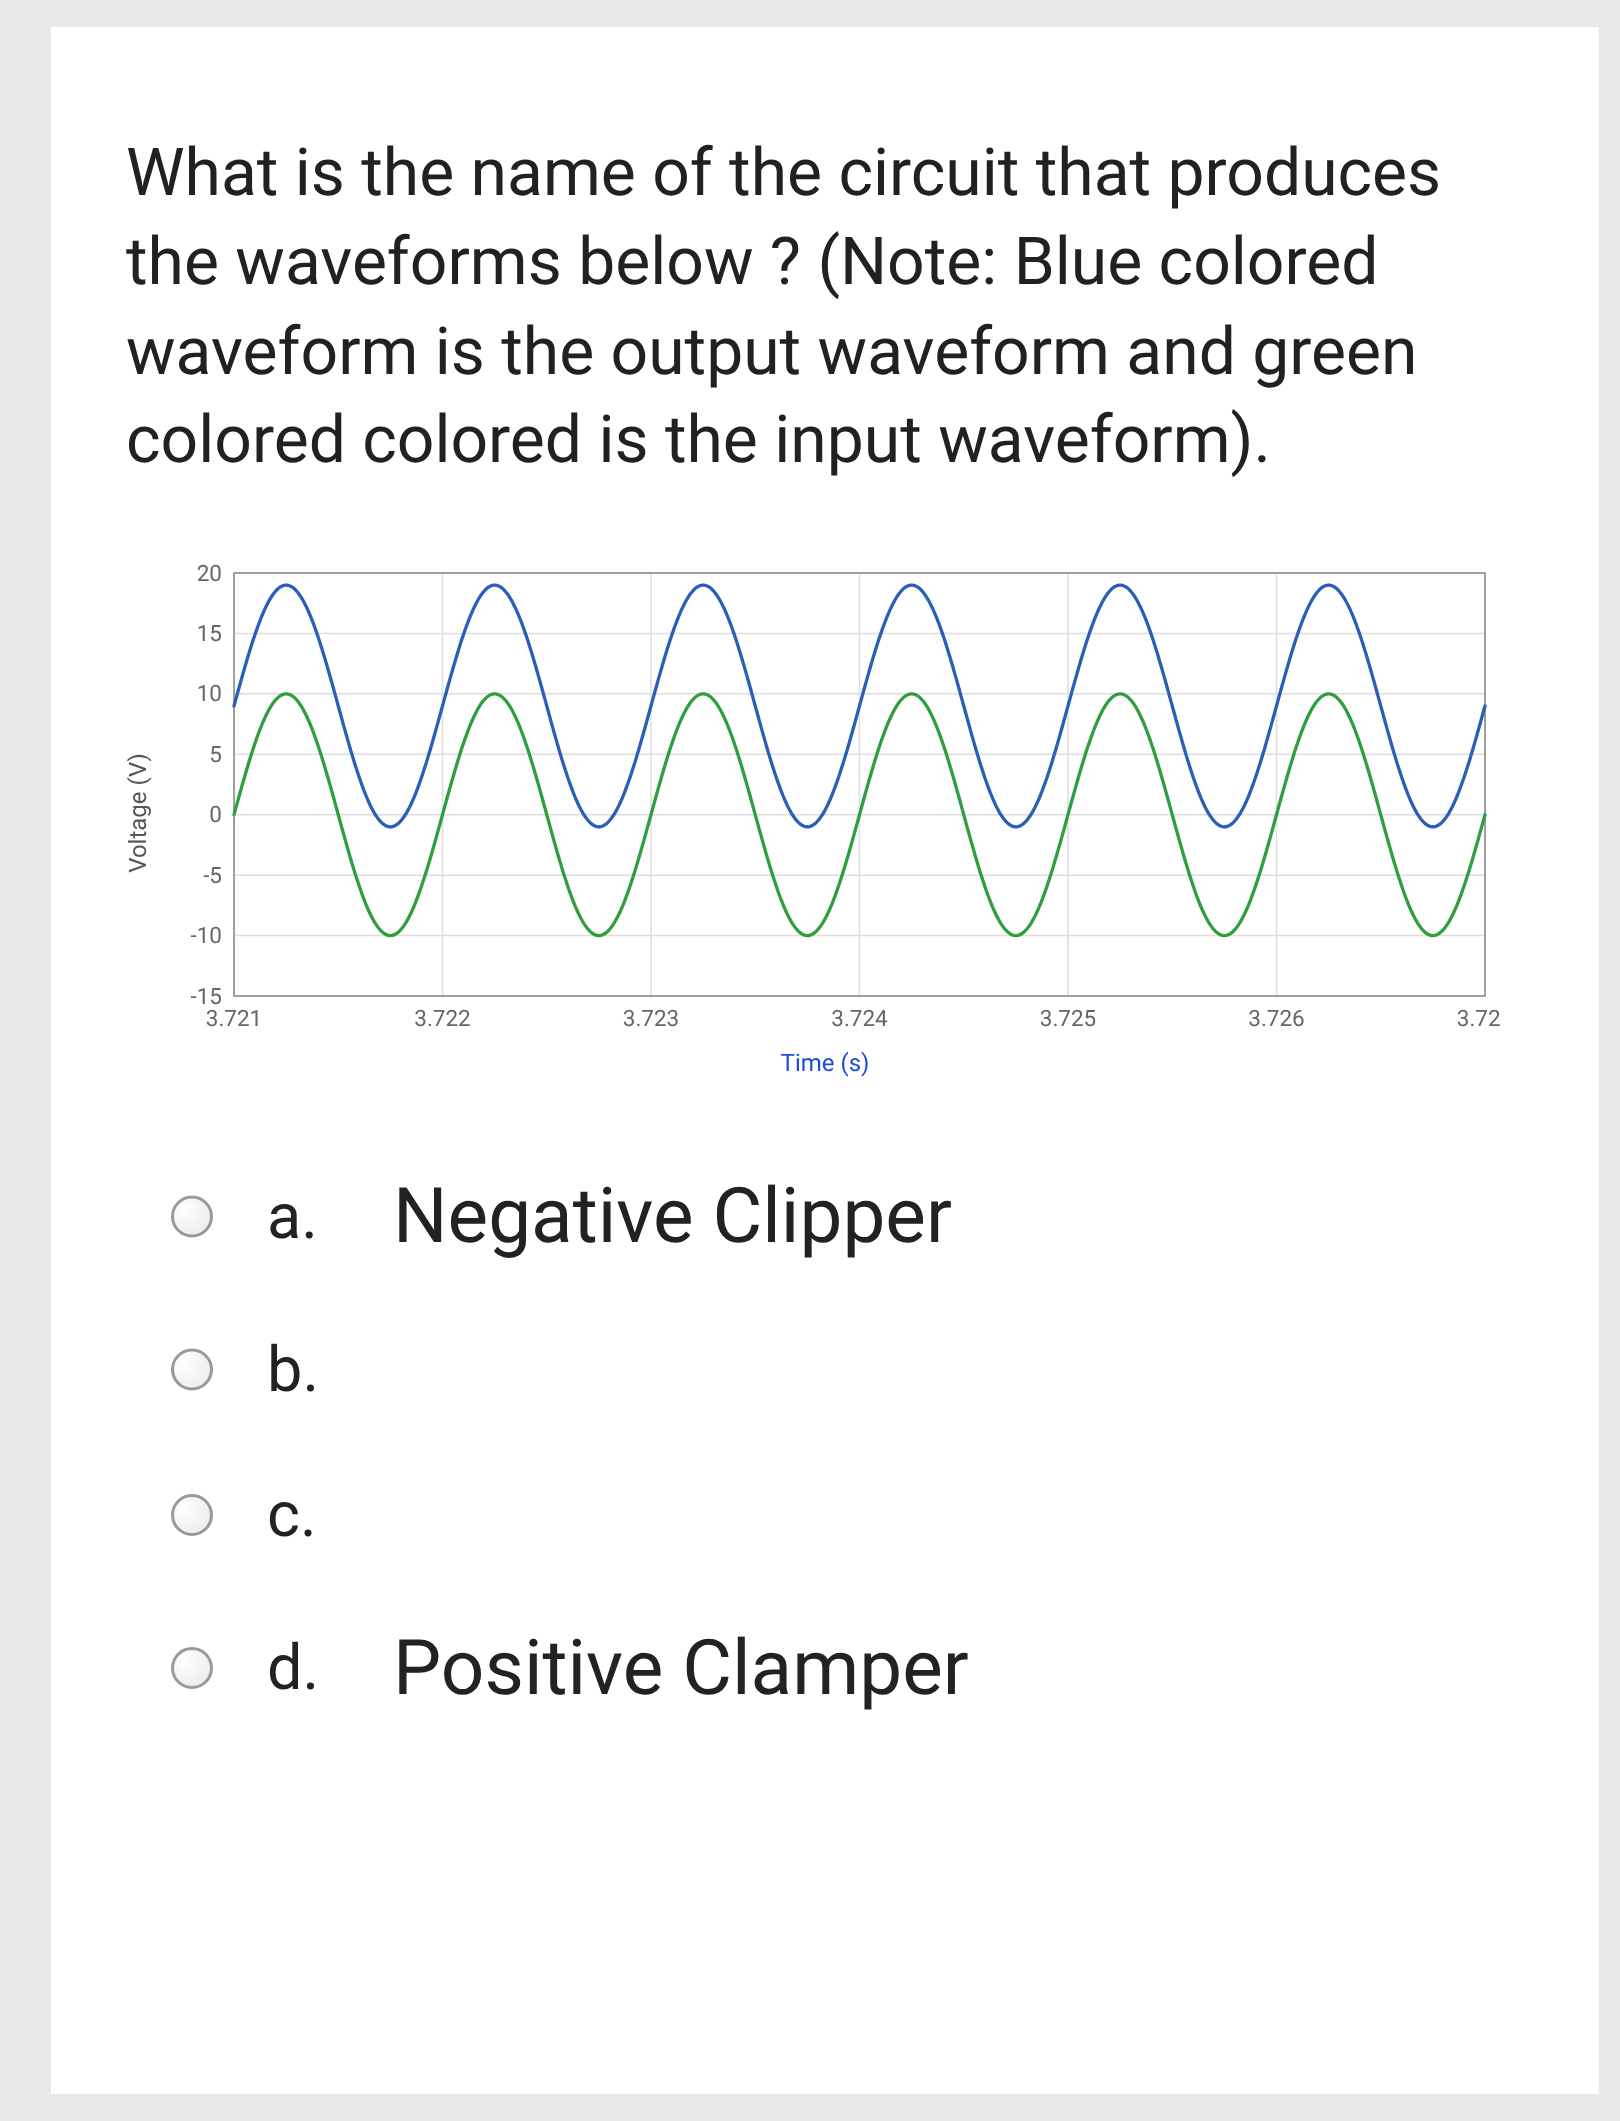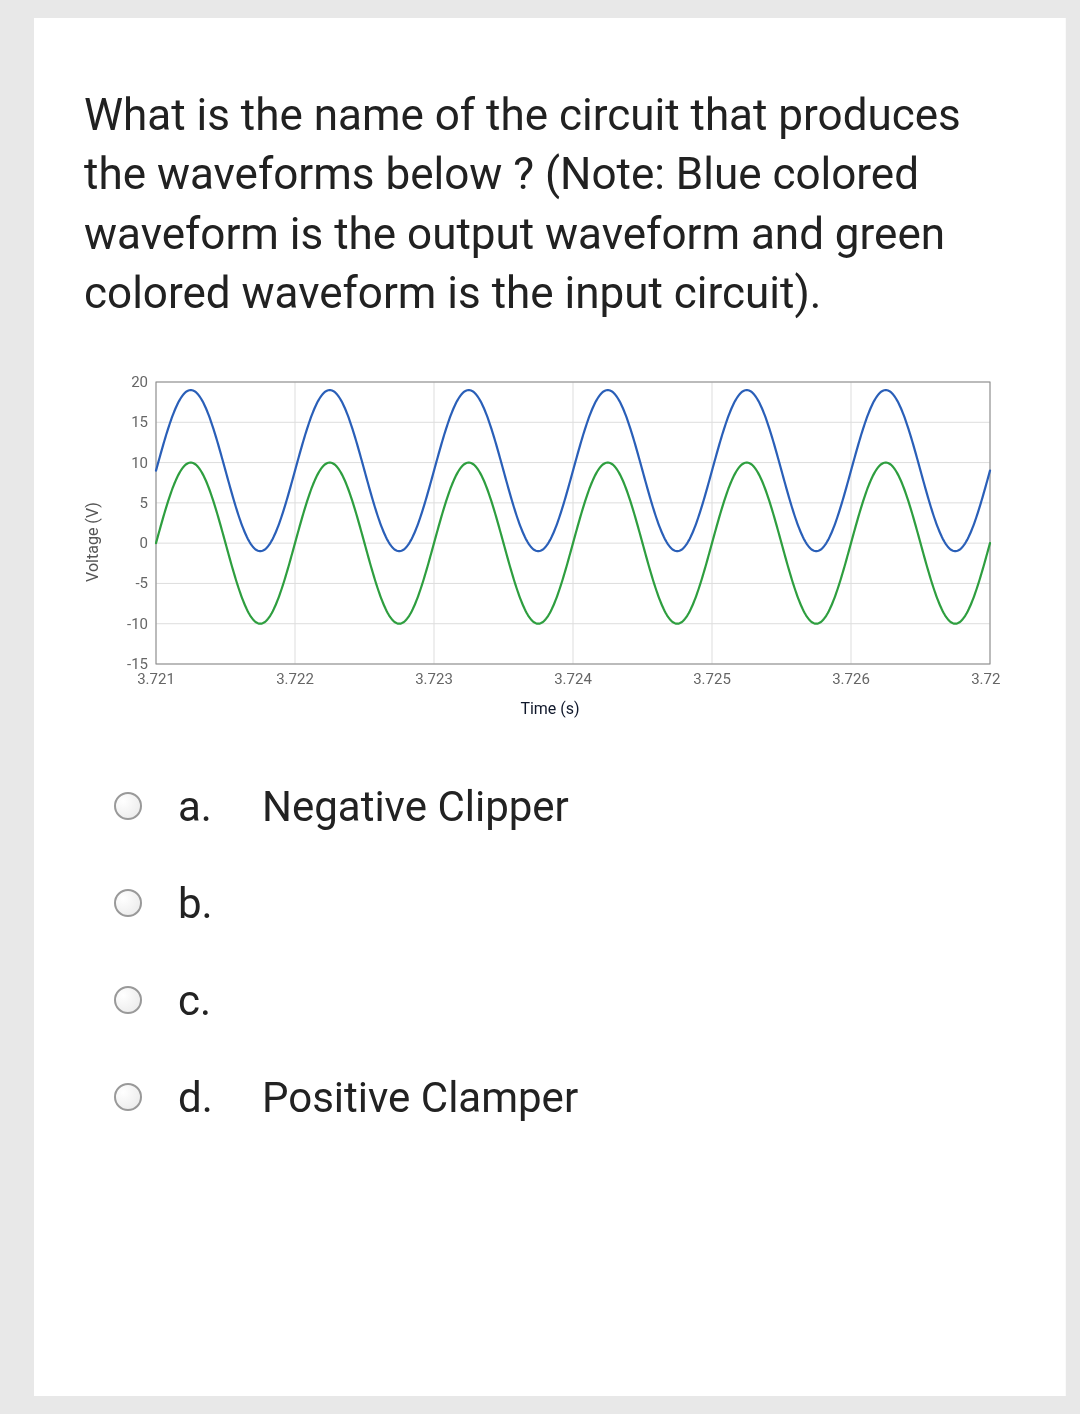--- a/index.html
+++ b/index.html
@@ -36,21 +36,21 @@
     font-size: 16px;
     color: #555;
     white-space: nowrap;
   }
   .xaxis-label {
     position: absolute;
     left: 0; right: 0;
     bottom: -6px;
     text-align: center;
     font-size: 16px;
-    color: #0f172a;
+    color: #1d4ed8;
   }
   .options { padding-left: 30px; }
   .option {
     display: flex;
     align-items: center;
     gap: 36px;
     margin-bottom: 48px;
   }
   .radio {
     width: 28px; height: 28px;
@@ -58,32 +58,32 @@
     border: 2.5px solid #999;
     background: radial-gradient(circle at 30% 30%, #fff, #e8e8e8);
     flex: 0 0 28px;
   }
   .opt-letter {
     font-size: 42px;
     color: #222;
     width: 48px;
   }
   .opt-text {
-    font-size: 42px;
+    font-size: 51px;
     color: #222;
     text-align: center;
   }
   .tick { font-size: 15px; fill: #666; }
 </style>
 </head>
 <body>
 
 <div class="card">
 
-  <p class="question">What is the name of the circuit that produces the waveforms below ? (Note: Blue colored waveform is the output waveform and green colored waveform is the input circuit).</p>
+  <p class="question">What is the name of the circuit that produces the waveforms below ? (Note: Blue colored waveform is the output waveform and green colored colored is the input waveform).</p>
 
   <div class="chart-holder">
     <span class="yaxis-label">Voltage (V)</span>
     <svg id="chart-svg" width="900" height="340">
         <line x1="56" x2="56" y1="10" y2="292" stroke="#ddd" stroke-width="1"></line>
         <line x1="194.9999999999897" x2="194.9999999999897" y1="10" y2="292" stroke="#ddd" stroke-width="1"></line>
         <line x1="333.9999999999794" x2="333.9999999999794" y1="10" y2="292" stroke="#ddd" stroke-width="1"></line>
         <line x1="473.0000000000308" x2="473.0000000000308" y1="10" y2="292" stroke="#ddd" stroke-width="1"></line>
         <line x1="612.0000000000206" x2="612.0000000000206" y1="10" y2="292" stroke="#ddd" stroke-width="1"></line>
         <line x1="751.0000000000103" x2="751.0000000000103" y1="10" y2="292" stroke="#ddd" stroke-width="1"></line>

